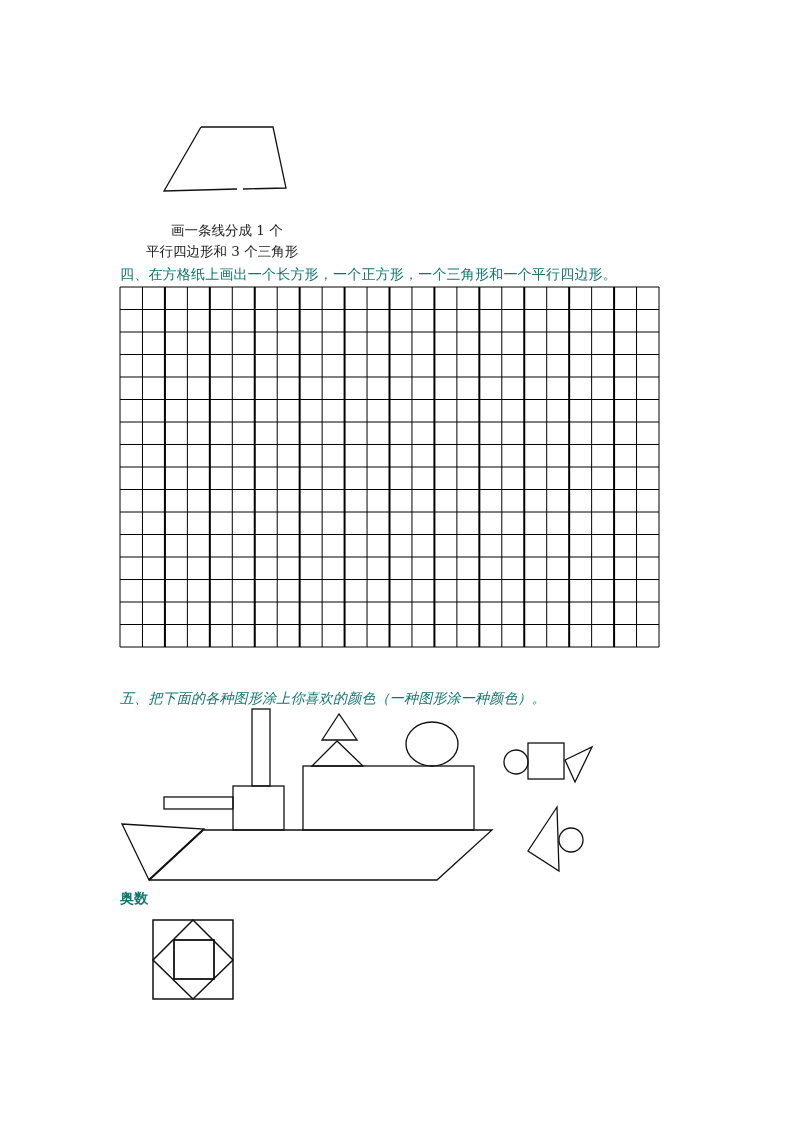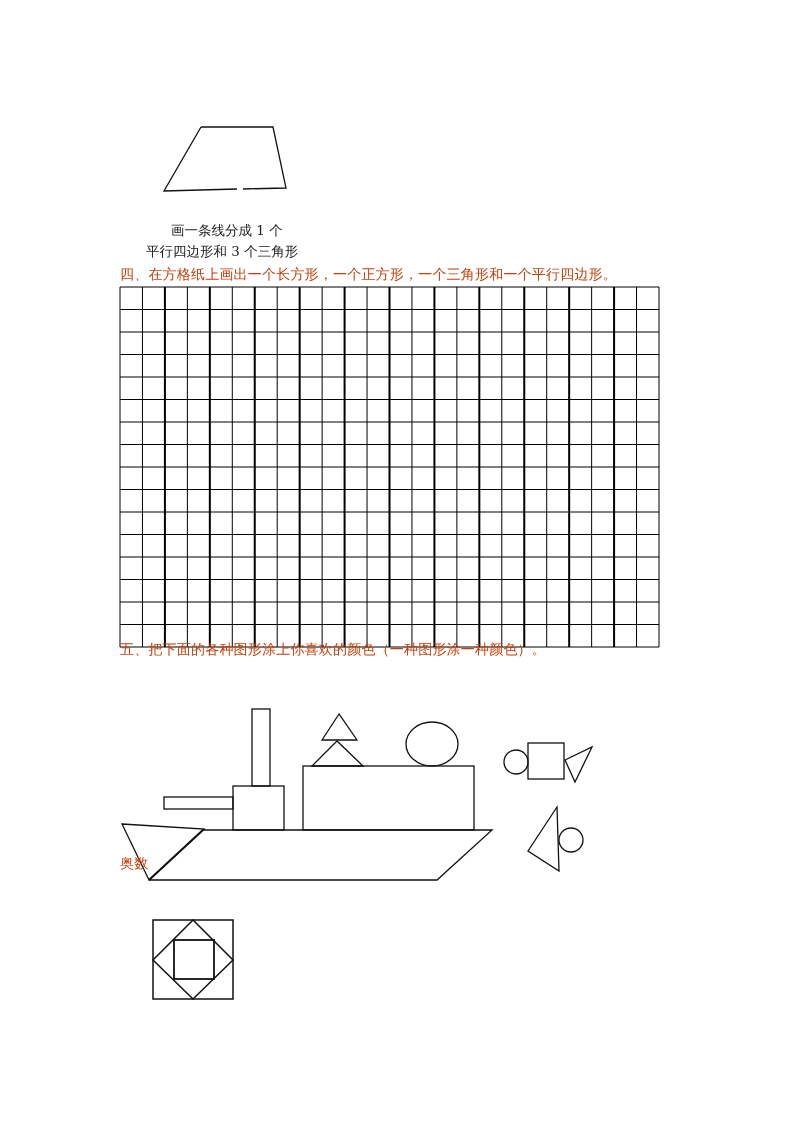--- a/index.html
+++ b/index.html
@@ -1,20 +1,20 @@
 <!DOCTYPE html>
 <html><head>
   <meta charset="utf-8">
   <style>
     html, body { margin: 0; padding: 0; background: #ffffff; }
     body { width: 793px; height: 1122px; position: relative; overflow: hidden;
            font-family: "DejaVu Serif", "Liberation Serif", serif; color: #111; }
     .abs { position: absolute; }
     .caption { font-family: "DejaVu Serif", "Liberation Serif", serif; font-size: 13.5px; color: #222; white-space: nowrap; line-height: 18px; }
-    .heading { font-family: "DejaVu Sans", "Liberation Sans", sans-serif; font-size: 14px; color: #c2410c; white-space: nowrap; line-height: 18px; letter-spacing: 0.2px; }
+    .heading { font-family: "DejaVu Sans", "Liberation Sans", sans-serif; font-size: 14px; color: #0f766e; white-space: nowrap; line-height: 18px; letter-spacing: 0.2px; }
     svg { position: absolute; left: 0; top: 0; overflow: visible; }
     .ln { stroke: #111; stroke-width: 1.3; fill: none; }
     .grid-thin { stroke: #000; stroke-width: 1; }
     .grid-thick { stroke: #000; stroke-width: 2; }
   </style>
 </head>
 <body>
 
 <svg width="793" height="1122" style="pointer-events:none;">
   <polyline class="ln" points="201,127 273,127 286,188 243,189"></polyline>
@@ -64,21 +64,21 @@
     <line x1="120" x2="659" y1="489.5" y2="489.5" class="grid-thin"></line>
     <line x1="120" x2="659" y1="512" y2="512" class="grid-thin"></line>
     <line x1="120" x2="659" y1="534.5" y2="534.5" class="grid-thin"></line>
     <line x1="120" x2="659" y1="557" y2="557" class="grid-thin"></line>
     <line x1="120" x2="659" y1="579.5" y2="579.5" class="grid-thin"></line>
     <line x1="120" x2="659" y1="602" y2="602" class="grid-thin"></line>
     <line x1="120" x2="659" y1="624.5" y2="624.5" class="grid-thin"></line>
     <line x1="120" x2="659" y1="647" y2="647" class="grid-thin"></line>
   </svg>
 
-<div class="abs heading" style="left:120px; top:640px;">五、把下面的各种图形涂上你喜欢的颜色（一种图形涂一种颜色）。</div>
+<div class="abs heading" style="left:120px; top:689px;font-style:italic;">五、把下面的各种图形涂上你喜欢的颜色（一种图形涂一种颜色）。</div>
 
 <svg width="793" height="1122" style="pointer-events:none;">
   <g>
     <polygon class="ln" points="122,824 204,829 149,880"></polygon>
     <line x1="204" y1="829" x2="149" y2="880" stroke="#111" stroke-width="2"></line>
     <polyline class="ln" points="204,830 492,830 437,880 149,880" stroke="#444"></polyline>
     <rect class="ln" x="164" y="797" width="69" height="12"></rect>
     <rect class="ln" x="233" y="786" width="51" height="44"></rect>
     <rect class="ln" x="252" y="709" width="18" height="77"></rect>
     <rect class="ln" x="303" y="766" width="171" height="64"></rect>
@@ -90,19 +90,19 @@
     <circle class="ln" cx="516" cy="762" r="12"></circle>
     <rect class="ln" x="528" y="743" width="36" height="36"></rect>
     <polygon class="ln" points="565,760 592,747 575,782"></polygon>
   </g>
   <g>
     <polygon class="ln" points="557,807 528,851 559,871"></polygon>
     <circle class="ln" cx="571" cy="840" r="12"></circle>
   </g>
 </svg>
 
-<div class="abs heading" style="left:120px; top:854px;">奥数</div>
+<div class="abs heading" style="left:120px; top:889px;font-weight:bold;">奥数</div>
 
 <svg width="793" height="1122" style="pointer-events:none;">
   <rect x="153" y="920" width="80" height="79" stroke="#111" stroke-width="1.5" fill="none"></rect>
   <polygon points="193,920 233,960 193,999 153,960" stroke="#111" stroke-width="1.5" fill="none"></polygon>
   <rect x="174" y="940" width="40" height="39" stroke="#111" stroke-width="1.8" fill="none"></rect>
 </svg>
 
 </body></html>

